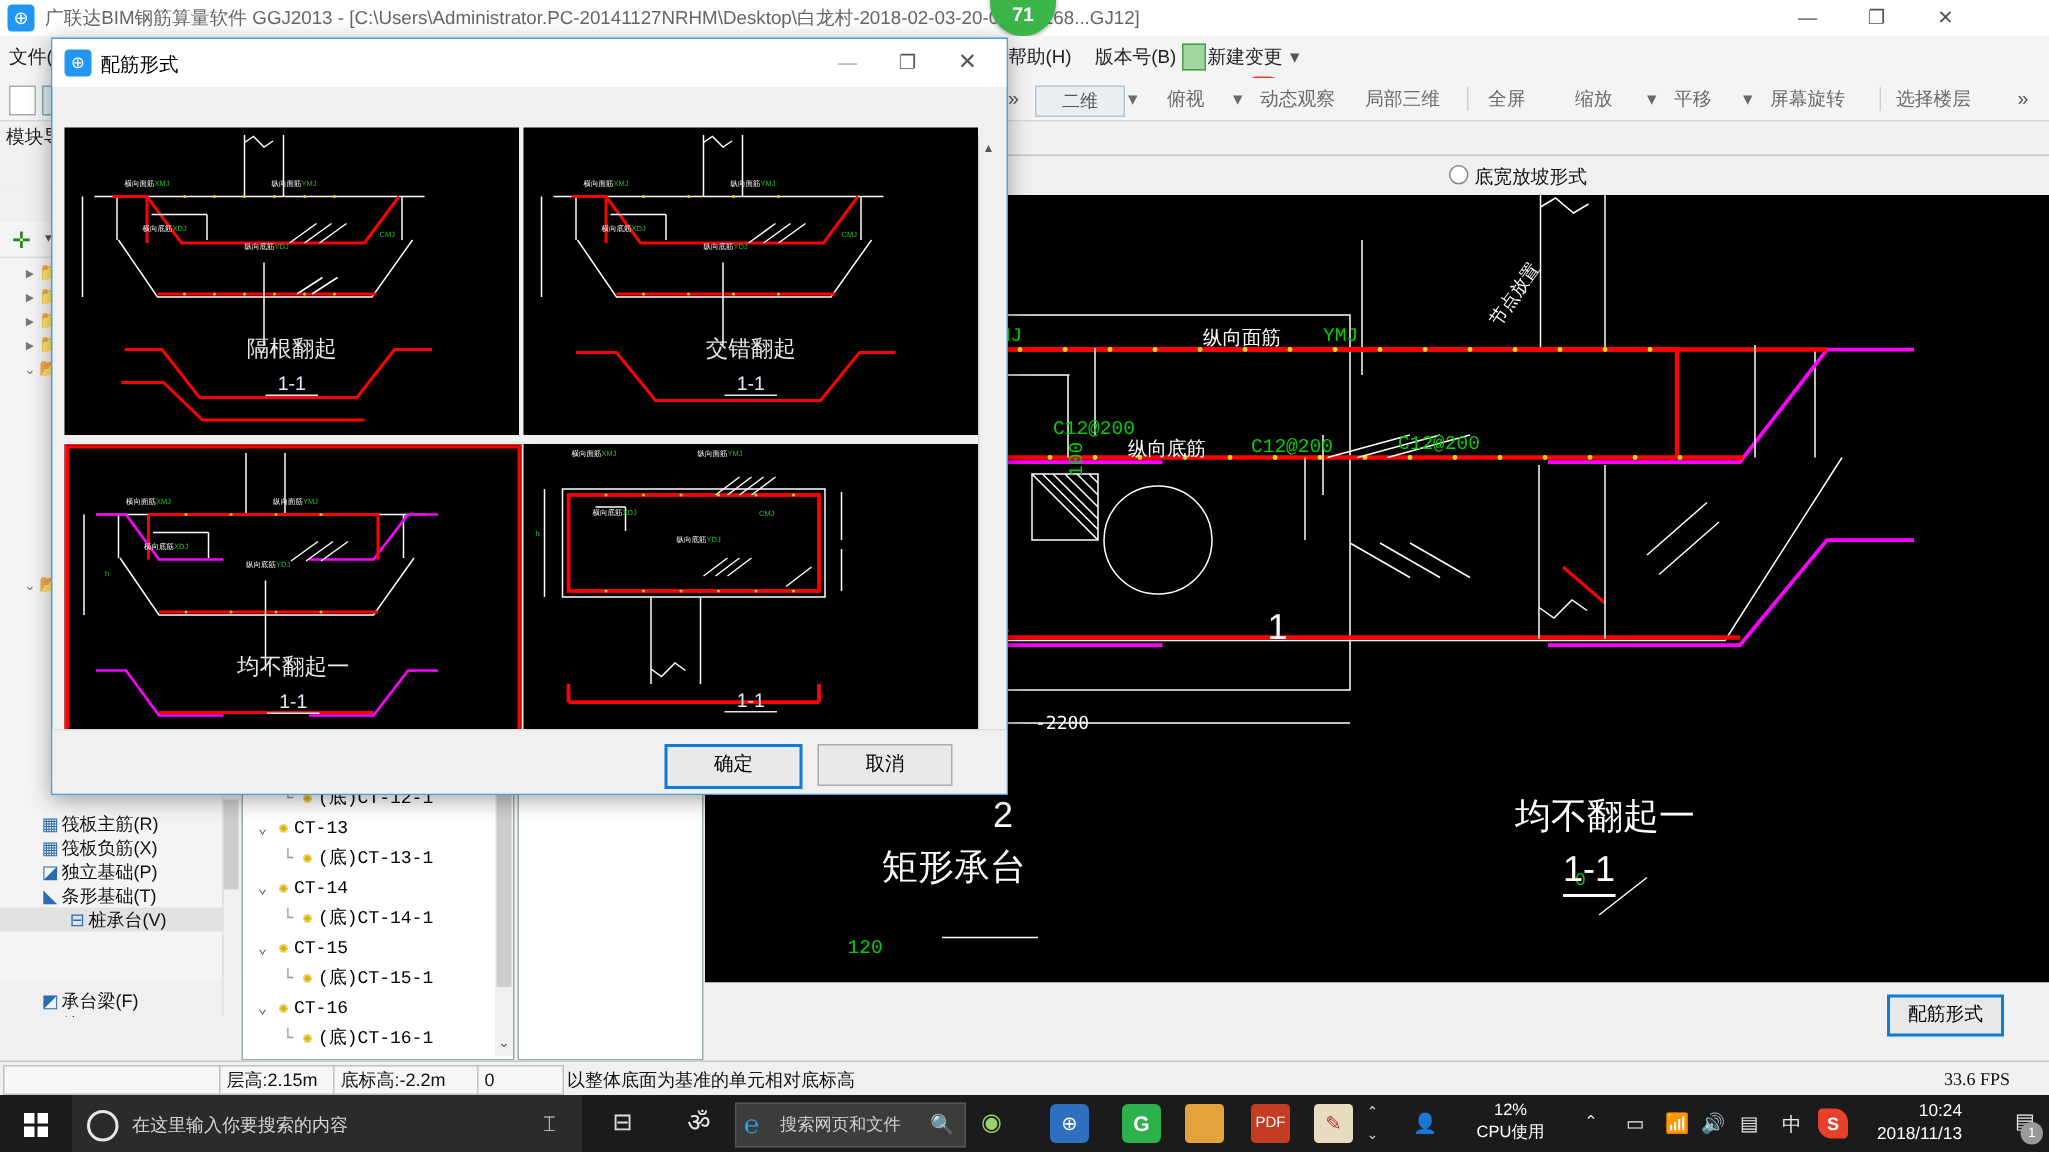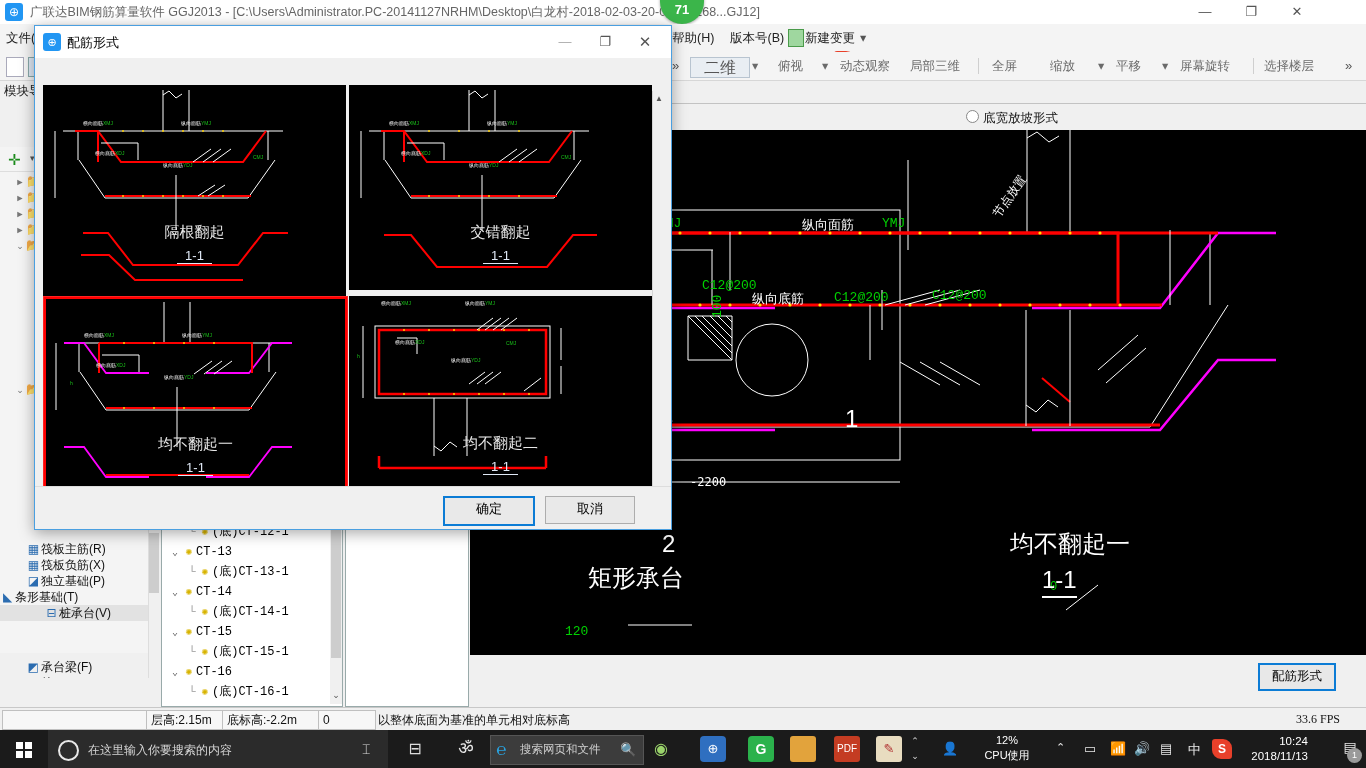--- a/index.html
+++ b/index.html
@@ -33,21 +33,21 @@
   #sogou{left:834px;top:27px;width:22px;height:22px;background:#e8402a;color:#fff;
      font-weight:bold;font-size:14px;text-align:center;line-height:22px;border-radius:3px 10px 3px 10px;}
   #acct-area{right:6px;top:28px;}
   .acct-item{display:inline-block;font-size:12.5px;color:#222;margin-left:10px;vertical-align:middle;}
 
   
   #toolbar{left:0;top:52px;width:1366px;height:28px;background:#f4f4f4;border-bottom:1px solid #d7d7d7;}
   .tb-btn{top:6px;font-size:12.5px;color:#6a6a6a;white-space:nowrap;}
   .tb-sep{top:6px;width:1px;height:16px;background:#cfcfcf;}
   #tb-first{left:690px;top:5px;width:58px;height:19px;border:1px solid #b8c4d0;background:#e9eef3;
-     font-size:16px;color:#555;text-align:center;line-height:19px;}
+     font-size:12px;color:#555;text-align:center;line-height:19px;}
 
   
   #module-bar{left:0;top:80px;width:120px;height:22px;font-size:12.5px;color:#222;padding:3px 0 0 4px;}
 
   
   #sidebar{left:0;top:103px;width:160px;height:550px;background:#f4f4f4;border-right:1px solid #c8c8c8;}
   #sb-tool1{left:0;top:0;width:160px;height:22px;background:#f0f0f0;border-bottom:1px solid #ddd;}
   #sb-tool2{left:0;top:22px;width:160px;height:22px;background:#f0f0f0;border-bottom:1px solid #ddd;}
   #sb-addrow{left:0;top:44px;width:160px;height:24px;background:#f4f4f4;border-bottom:1px solid #ddd;}
   #plus-icon{left:8px;top:48px;color:#1a8a1a;font-size:15px;font-weight:bold;}
@@ -247,21 +247,21 @@
         <div class="tree-row" style="padding-left: 42px;"></div>
         <div class="tree-row" style="padding-left: 42px;"></div>
         <div class="tree-row" style="padding-left: 42px;"></div>
         <div class="tree-row" style="padding-left: 42px;"></div>
         <div class="tree-row" style="padding-left: 42px;"></div>
         <div class="tree-row" style="padding-left: 42px;"></div>
         <div class="tree-row" style="padding-left: 42px;"></div>
         <div class="tree-row" style="padding-left: 26px;"><span class="tw-ico" style="color:#2b6cb0">▦</span><span>筏板主筋(R)</span></div>
         <div class="tree-row" style="padding-left: 26px;"><span class="tw-ico" style="color:#2b6cb0">▦</span><span>筏板负筋(X)</span></div>
         <div class="tree-row" style="padding-left: 26px;"><span class="tw-ico" style="color:#2b6cb0">◪</span><span>独立基础(P)</span></div>
-        <div class="tree-row" style=""><span class="tw-ico" style="color:#2b6cb0">◣</span><span>条形基础(T)</span></div>
+        <div class="tree-row" style="padding-left: 26px;"><span class="tw-ico" style="color:#2b6cb0">◣</span><span>条形基础(T)</span></div>
         <div class="tree-row sel-row" style="padding-left: 44px;"><span class="tw-ico" style="color:#2b6cb0">⊟</span><span>桩承台(V)</span></div>
         <div class="tree-row" style="padding-left: 26px; margin-top: 38px;"><span class="tw-ico" style="color:#2b6cb0">◩</span><span>承台梁(F)</span></div>
         <div class="tree-row" style="padding-left: 26px;"><span class="tw-ico" style="color:#2b6cb0">⊥</span><span>桩(U)</span></div>
         <div class="tree-row" style="padding-left: 26px;"><span class="tw-ico" style="color:#2b6cb0">▥</span><span>基础板带(W)</span></div>
         <div class="tree-row" style="padding-left: 26px;"><span class="tw-ico" style="color:#2b6cb0">📁</span><span>其它</span></div>
       </div>
     <div class="abs" id="sb-scroll"></div>
     <div class="abs" id="sb-thumb"></div>
 
     <div class="abs" id="sb-btn1">单构件输入</div>
@@ -431,21 +431,21 @@
   <div class="abs" id="dlg-title">
     <div class="abs" id="dlg-icon">⊕</div>
     <div class="abs" id="dlg-title-text">配筋形式</div>
     <div class="abs dlg-wb" id="dlg-min">—</div>
     <div class="abs dlg-wb" id="dlg-max">❐</div>
     <div class="abs dlg-wb" id="dlg-close">✕</div>
   </div>
 
   <div class="abs" id="dlg-body">
 
-    <div class="panel" id="panel-0" style="left:3px;top:27px;width:303px;height:257px;">
+    <div class="panel" id="panel-0" style="left:3px;top:27px;width:303px;height:205px;">
       <svg width="303" height="205" viewBox="0 0 303 205">
         <line x1="120" y1="5" x2="120" y2="46" stroke="#fff"></line>
           <line x1="146" y1="5" x2="146" y2="46" stroke="#fff"></line>
         <path d="M120,10 l6,-4 l7,7 l6,-4" fill="none" stroke="#fff"></path>
         <path d="M20,46 L240,46" stroke="#fff"></path>
         <path d="M35,46 L35,75 M225,46 L225,75" stroke="#fff"></path>
         <path d="M36,75 L62,113 L205,113 L232,75" fill="none" stroke="#fff"></path>
         <path d="M32,46 L55,46 L78,77 L200,77 L223,46" stroke="#ff0000" stroke-width="2" fill="none"></path>
         <path d="M55,46 L55,77" stroke="#ff0000" stroke-width="2"></path>
         <path d="M62,111 L208,111" stroke="#ff0000" stroke-width="2"></path>
@@ -584,21 +584,20 @@
             <circle cx="155" cy="98" r="1"></circle>
             <circle cx="180" cy="98" r="1"></circle>
           </g>
       </svg>
       <div class="abs mini mw" style="left:32px;top:5px;">横向面筋<span class="mg">XMJ</span></div>
       <div class="abs mini mw" style="left:116px;top:5px;">纵向面筋<span class="mg">YMJ</span></div>
       <div class="abs mini mw" style="left:46px;top:44px;">横向底筋<span class="mg">XDJ</span></div>
       <div class="abs mini mw" style="left:102px;top:62px;">纵向底筋<span class="mg">YDJ</span></div>
       <div class="abs mini mg" style="left:157px;top:45px;">CMJ</div>
       <div class="abs mini mg" style="left:8px;top:58px;">h</div>
-      <div class="pnl-caption" style="top:138px;">均不翻起二</div>
       <div class="pnl-sub" style="top:163px;"><span>1-1</span></div>
     </div>
 
     <div class="abs" id="pv-scroll"></div>
     <div class="abs" id="pv-up">▲</div>
     <div class="abs" id="pv-dn">▼</div>
   </div>
 
   <div class="abs" id="dlg-footer">
     <div class="abs dlg-btn" id="btn-ok">确定</div>

